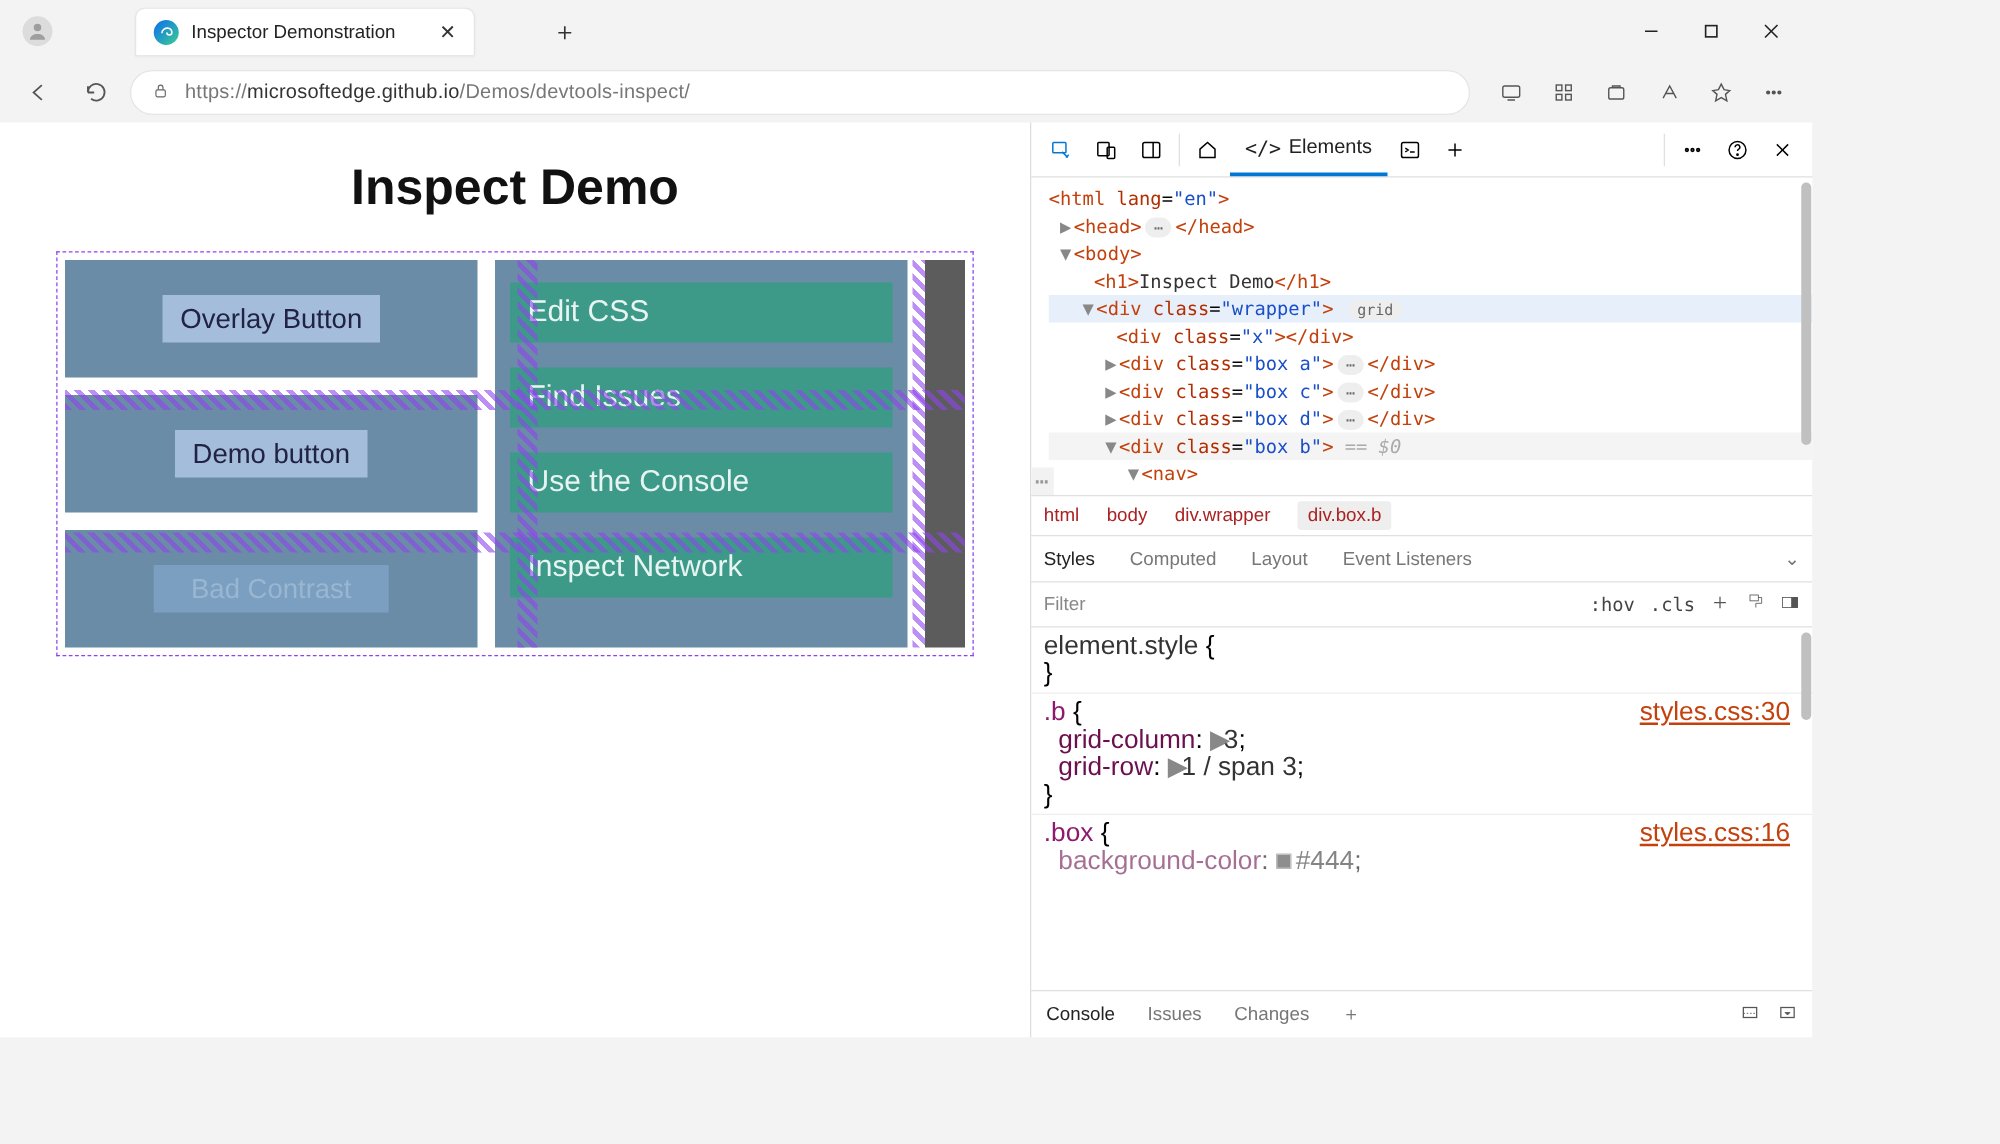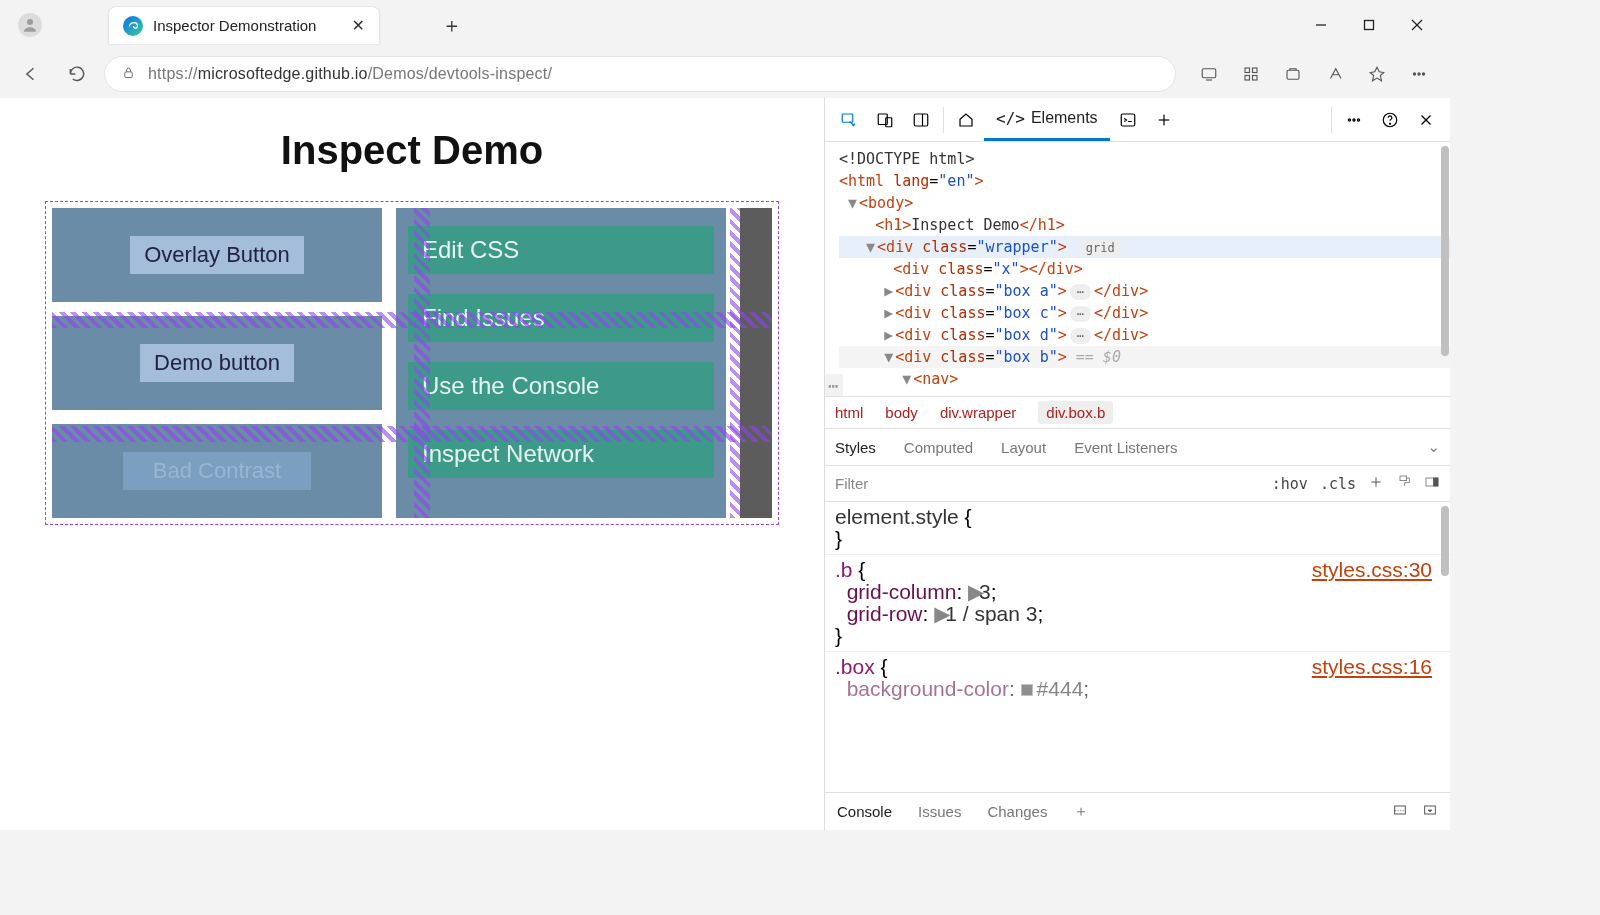--- a/index.html
+++ b/index.html
@@ -276,22 +276,22 @@
             <svg viewBox="0 0 24 24">
               <line x1="6" y1="6" x2="18" y2="18"></line>
               <line x1="18" y1="6" x2="6" y2="18"></line>
             </svg>
           </div>
       </div>
     </div>
 
     <div class="domtree">
       <div class="scrollthumb" style="top:4px;height:210px;"></div>
-      <div class="l"><span class="txt">&lt;!DOCTYPE html&gt;</span></div>
       <div class="l"><span class="tag">&lt;html</span> <span class="attr">lang</span>=<span class="val">"en"</span><span class="tag">&gt;</span></div>
+      <div class="l"> <span class="tri">▶</span><span class="tag">&lt;head&gt;</span><span class="pill">⋯</span><span class="tag">&lt;/head&gt;</span></div>
       <div class="l"> <span class="tri">▼</span><span class="tag">&lt;body&gt;</span></div>
       <div class="l">    <span class="tag">&lt;h1&gt;</span><span class="txt">Inspect Demo</span><span class="tag">&lt;/h1&gt;</span></div>
       <div class="l sel">   <span class="tri">▼</span><span class="tag">&lt;div</span> <span class="attr">class</span>=<span class="val">"wrapper"</span><span class="tag">&gt;</span> <span class="pill">grid</span></div>
       <div class="l">      <span class="tag">&lt;div</span> <span class="attr">class</span>=<span class="val">"x"</span><span class="tag">&gt;&lt;/div&gt;</span></div>
       <div class="l">     <span class="tri">▶</span><span class="tag">&lt;div</span> <span class="attr">class</span>=<span class="val">"box a"</span><span class="tag">&gt;</span><span class="pill">⋯</span><span class="tag">&lt;/div&gt;</span></div>
       <div class="l">     <span class="tri">▶</span><span class="tag">&lt;div</span> <span class="attr">class</span>=<span class="val">"box c"</span><span class="tag">&gt;</span><span class="pill">⋯</span><span class="tag">&lt;/div&gt;</span></div>
       <div class="l">     <span class="tri">▶</span><span class="tag">&lt;div</span> <span class="attr">class</span>=<span class="val">"box d"</span><span class="tag">&gt;</span><span class="pill">⋯</span><span class="tag">&lt;/div&gt;</span></div>
       <div class="l" style="background:#f4f4f4;">     <span class="tri">▼</span><span class="tag">&lt;div</span> <span class="attr">class</span>=<span class="val">"box b"</span><span class="tag">&gt;</span> <span class="eq0">== $0</span></div>
       <div class="l">       <span class="tri">▼</span><span class="tag">&lt;nav&gt;</span></div>
       <div class="domdots">⋯</div>

